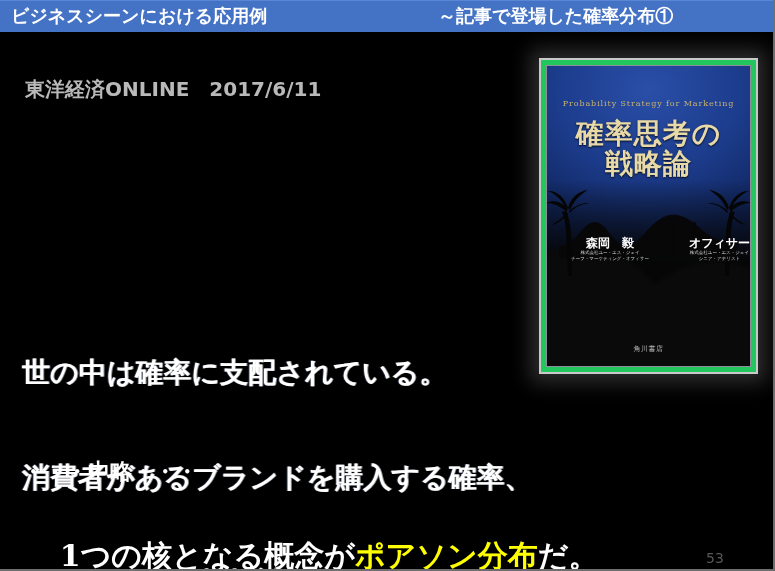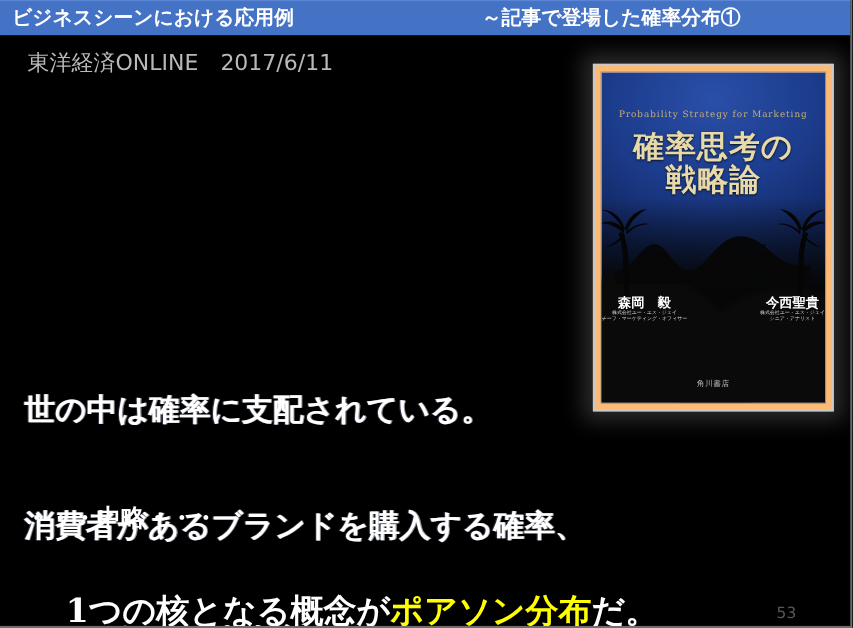--- a/index.html
+++ b/index.html
@@ -55,26 +55,27 @@
     line-height: 27px;
     color: #ffffff;
     font-weight: 600;
     white-space: nowrap;
   }
 
   
   #source-line {
     position: absolute;
     left: 25px;
-    top: 44px;
+    top: 76px;
     font-size: 20px;
     line-height: 26px;
     color: #b9b9b9;
     font-family: "DejaVu Sans", sans-serif;
     white-space: pre;
+    font-weight: bold;
   }
 
   #headline {
     position: absolute;
     left: 20px;
     top: 96px;
     font-size: 24px;
     line-height: 30px;
     color: #ffffff;
     font-family: "DejaVu Sans", sans-serif;
@@ -137,21 +138,21 @@
     position: absolute;
     left: 539px;
     top: 58px;
     width: 219px;
     height: 316px;
     box-shadow: 0 0 18px 9px rgba(255,255,255,0.17);
   }
   #book-frame {
     position: absolute;
     inset: 0;
-    background: #fdba74;
+    background: #22c55e;
     border: 2px solid #c9c9c9;
     box-sizing: border-box;
     padding: 5px;
   }
   #book-cover {
     position: relative;
     width: 100%;
     height: 100%;
     box-sizing: border-box;
     border: 1px solid #8d8f99;
@@ -225,24 +226,23 @@
     font-size: 9px;
     letter-spacing: 0px;
     color: #ffffff;
     white-space: nowrap;
   }
   #cover-authors {
     position: absolute;
     left: 0; right: 0;
     top: 56.5%;
     display: flex;
-    justify-content: space-between;
-    gap: 28px;
+    justify-content: flex-end;
+    gap: 40px;
     z-index: 3;
-    margin-top: 32px;
   }
   .author { text-align: center; }
   .author-name {
     font-family: "DejaVu Serif", serif;
     font-weight: bold;
     font-size: 12px;
     line-height: 14px;
     color: #ffffff;
     white-space: nowrap;
   }
@@ -332,21 +332,21 @@
         </div>
 
 
         <div id="cover-authors">
           <div class="author">
             <div class="author-name">森岡　毅</div>
             <div class="author-affil">株式会社ユー・エス・ジェイ</div>
             <div class="author-affil">チーフ・マーケティング・オフィサー</div>
           </div>
           <div class="author">
-            <div class="author-name">今西聖貴</div>
+            <div class="author-name">オフィサー</div>
             <div class="author-affil">株式会社ユー・エス・ジェイ</div>
             <div class="author-affil">シニア・アナリスト</div>
           </div>
         </div>
 
         <div id="cover-publisher">角川書店</div>
 
       </div>
     </div>
   </div>

